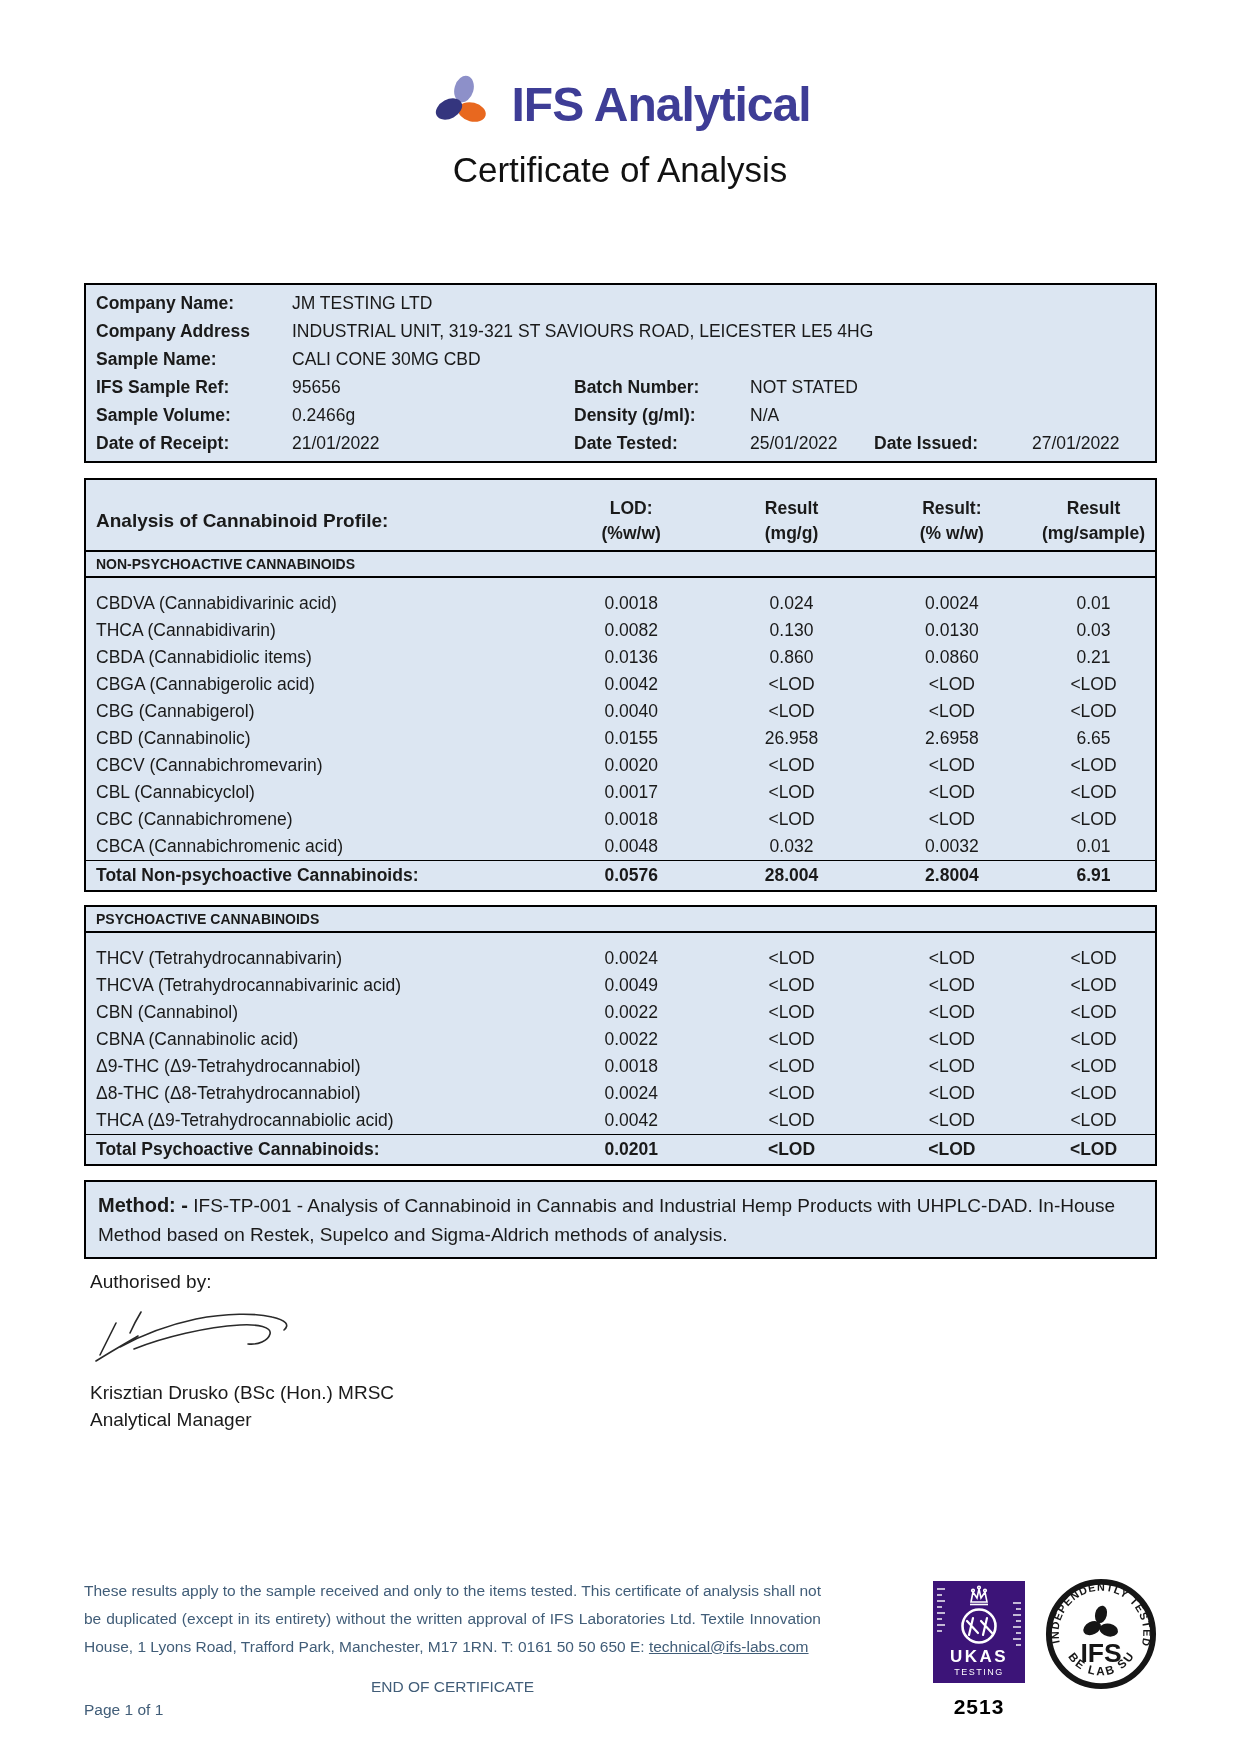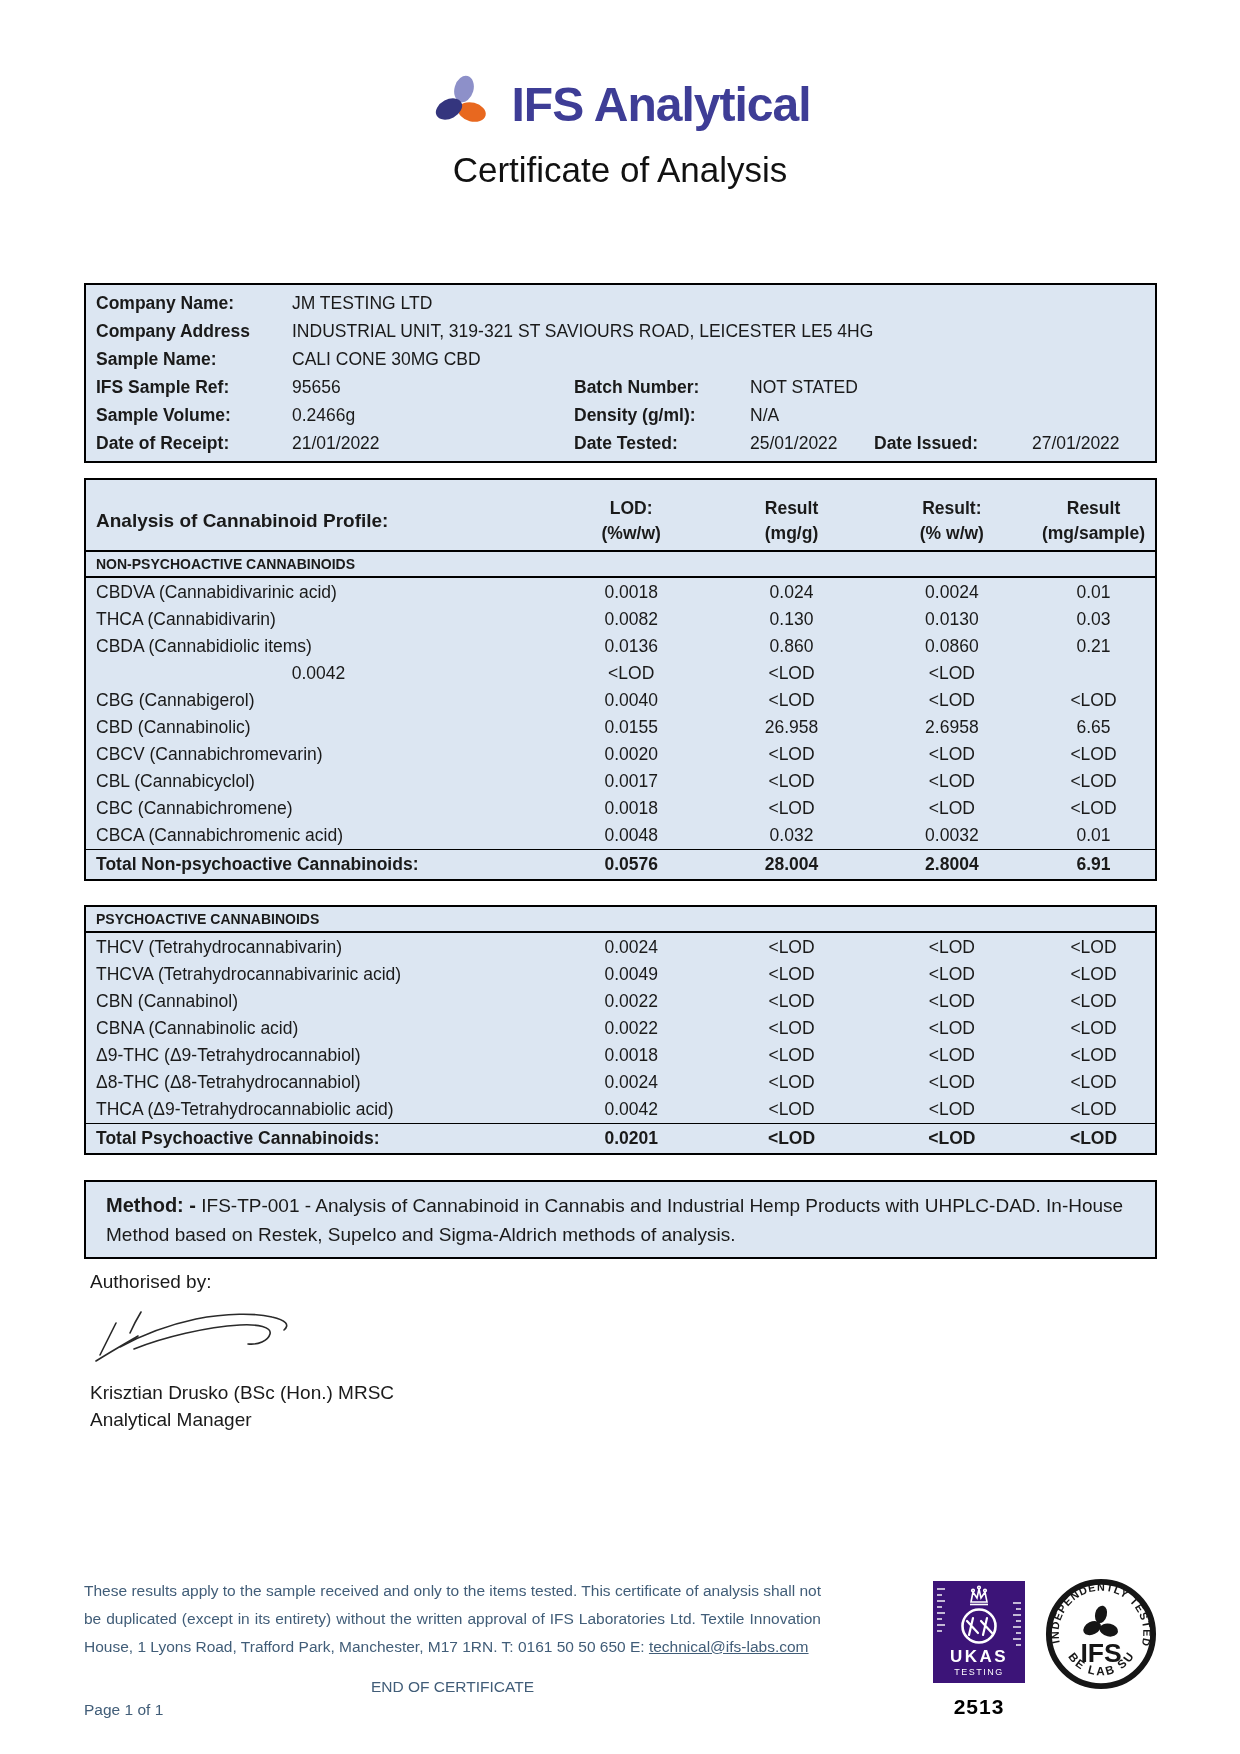--- a/index.html
+++ b/index.html
@@ -28,24 +28,24 @@
   #table2 { top:905px; }
   .a-grid { display:grid; grid-template-columns:43.5% 15% 15% 15% 11.5%; }
   .a-header { border-bottom:2.5px solid #000; padding:5px 0;margin-top:11px; }
   .a-title { font-size:19px; font-weight:bold; padding-left:10px; align-self:center; }
   .a-col { text-align:center; font-weight:bold; font-size:17.5px; line-height:1.4; }
   .a-sec-heading { font-weight:bold; font-size:14px; padding:4px 0 4px 10px; border-bottom:2.5px solid #000; }
   .t-row { display:grid; grid-template-columns:43.5% 15% 15% 15% 11.5%; font-size:17.5px; height:27px; line-height:27px; }
   .t-name { padding-left:10px; white-space:nowrap; }
   .t-val { text-align:center; }
   .t-row.total { font-weight:bold; border-top:1.5px solid #000; height:29px; line-height:29px; }
-  .rows-holder { padding-top:1px; }
-
-  
-  #methodBox { top:1180px; padding:8px 20px; font-size:19px; line-height:1.5; }
+  .rows-holder { padding-top:12px; }
+
+  
+  #methodBox { top:1180px; padding:8px 12px; font-size:19px; line-height:1.5; }
   .method-label { font-weight:bold; font-size:20px; }
 
   
   .auth { position:absolute; left:90px; top:1268px; font-size:19px; line-height:1.5; }
   .auth-heading { margin-bottom:6px; }
   .signature { display:block; margin:4px 0 10px 0; }
   .auth-name, .auth-role { line-height:1.45; }
 
   
   .footer-area { position:absolute; left:84px; top:1577px; width:1073px; height:160px; }
@@ -145,20 +145,21 @@
           <div class="t-val">0.03</div>
         </div>
         <div class="t-row">
           <div class="t-name">CBDA (Cannabidiolic items)</div>
           <div class="t-val">0.0136</div>
           <div class="t-val">0.860</div>
           <div class="t-val">0.0860</div>
           <div class="t-val">0.21</div>
         </div>
         <div class="t-row">
+          <div class="t-name">CBGA (Cannabigerolic acid)</div>
           <div class="t-val">0.0042</div>
           <div class="t-val">&lt;LOD</div>
           <div class="t-val">&lt;LOD</div>
           <div class="t-val">&lt;LOD</div>
         </div>
         <div class="t-row">
           <div class="t-name">CBG (Cannabigerol)</div>
           <div class="t-val">0.0040</div>
           <div class="t-val">&lt;LOD</div>
           <div class="t-val">&lt;LOD</div>

